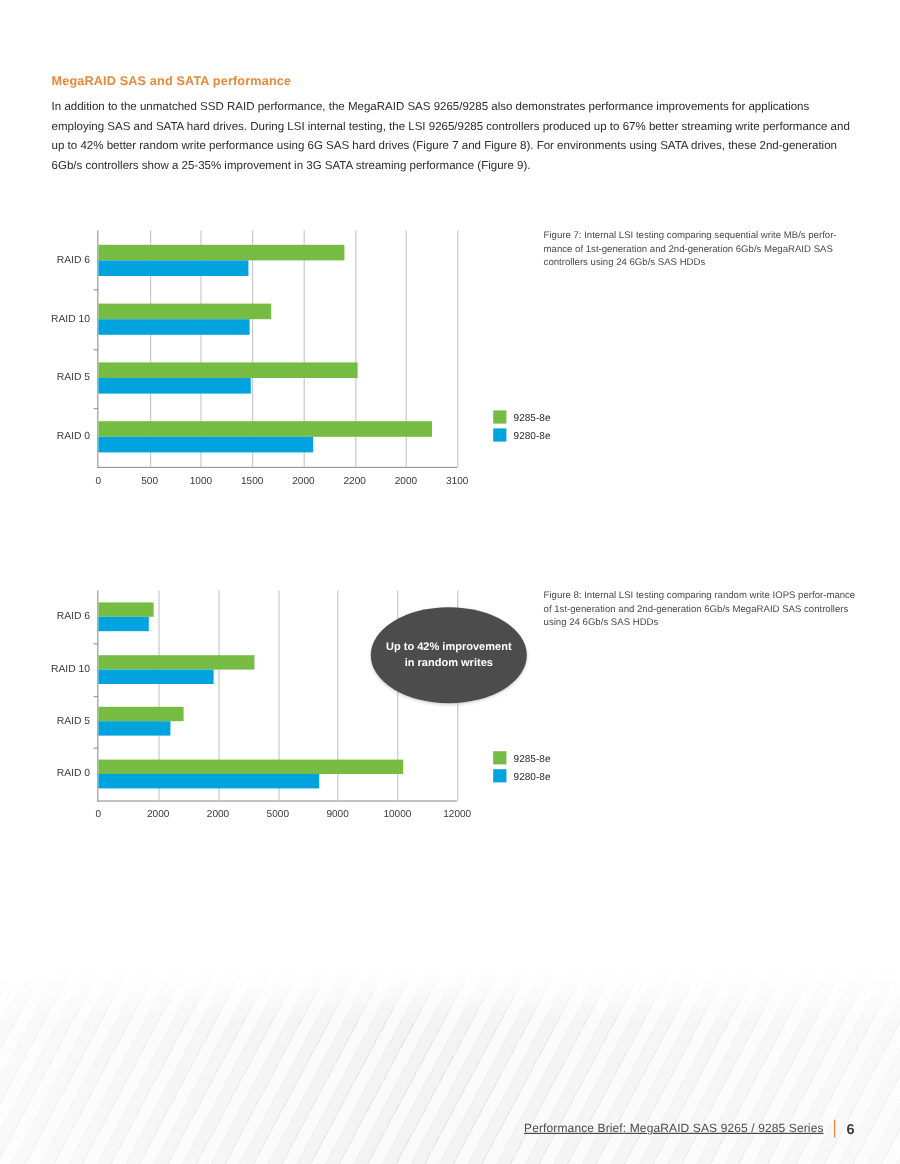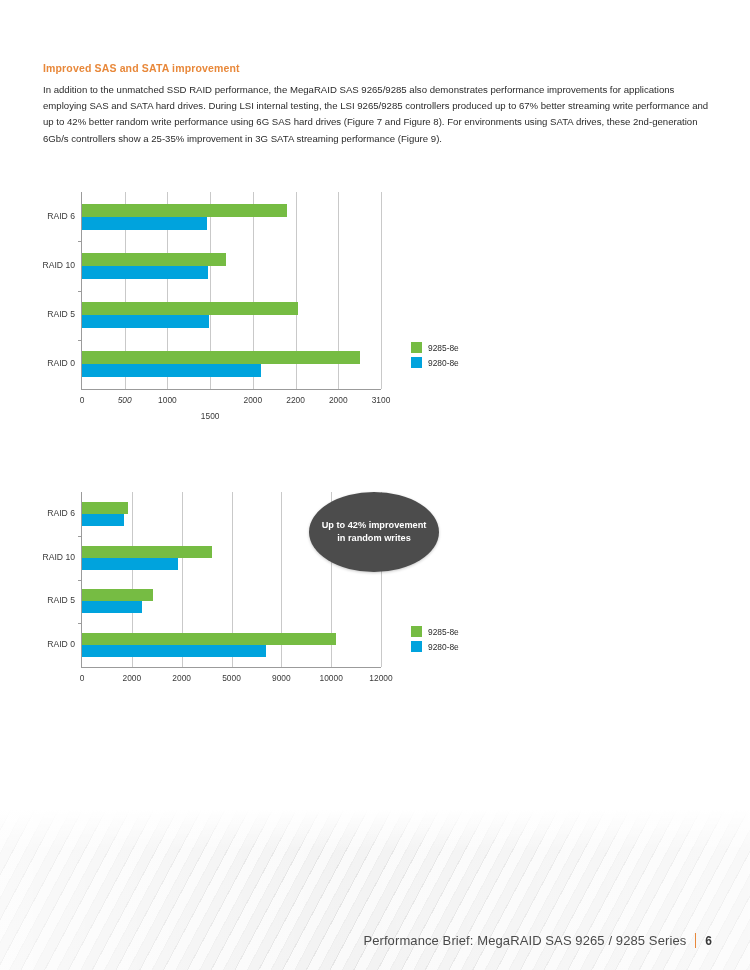--- a/index.html
+++ b/index.html
@@ -115,21 +115,21 @@
     align-items: center;
     justify-content: center;
     text-align: center;
     color: #ffffff;
     font-size: 9.2px;
     font-weight: bold;
     line-height: 13.5px;
     box-shadow: 0 1px 3px rgba(0,0,0,0.22);
   }
   .fig7 .callout { left: 251px; top: 18px; width: 132px; height: 84px; }
-  .fig8 .callout { left: 228px; top: 0; width: 130px; height: 80px; }
+  .fig8 .callout { left: 228px; top: 14px; width: 130px; height: 80px; }
   .callout span { display: block; padding: 0 10px; }
 
   
   .legend { position: absolute; }
   .fig7 .legend { left: 368px; top: 156px; }
   .fig8 .legend { left: 368px; top: 140px; }
   .legend-row {
     display: flex;
     align-items: center;
     margin-bottom: 4px;
@@ -183,54 +183,55 @@
     pointer-events: none;
   }
   .footer-bar {
     position: absolute;
     right: 38px;
     bottom: 22px;
     display: flex;
     align-items: center;
   }
   .footer-text {
-    font-size: 13px;
+    font-size: 10px;
     color: #4a4a4a;
     letter-spacing: 0.1px;
+    text-decoration: underline;
   }
   .footer-sep {
     width: 1px;
     height: 15px;
     background: #e8883a;
     margin: 0 9px;
   }
   .footer-page {
     font-size: 12px;
     font-weight: 700;
     color: #3a3a3a;
   }
 </style>
 </head>
 <body>
 
 <div class="page">
 
-  <div class="section-heading">Improved SAS and SATA improvement</div>
+  <div class="section-heading">MegaRAID SAS and SATA performance</div>
   <div class="body-copy">In addition to the unmatched SSD RAID performance, the MegaRAID SAS 9265/9285 also demonstrates performance improvements for applications employing SAS and SATA hard drives.  During LSI internal testing, the LSI 9265/9285 controllers produced up to 67% better streaming write performance and up to 42% better random write performance using 6G SAS hard drives (Figure 7 and Figure 8).  For environments using SATA drives, these 2nd-generation 6Gb/s controllers show a 25-35% improvement in 3G SATA streaming performance (Figure 9).</div>
 
   <div class="figure fig7">
     <div class="chart-area">
       <div class="plot" id="plot-0">
           <div class="xtick" style="left: 0%;">0</div>
           <div class="gridline" style="left: 14.2857%;"></div>
-          <div class="xtick" style="left: 14.2857%; font-style: italic;">500</div>
+          <div class="xtick" style="left: 14.2857%;">500</div>
           <div class="gridline" style="left: 28.5714%;"></div>
           <div class="xtick" style="left: 28.5714%;">1000</div>
           <div class="gridline" style="left: 42.8571%;"></div>
-          <div class="xtick" style="left: 42.8571%; margin-top: 16px;">1500</div>
+          <div class="xtick" style="left: 42.8571%;">1500</div>
           <div class="gridline" style="left: 57.1429%;"></div>
           <div class="xtick" style="left: 57.1429%;">2000</div>
           <div class="gridline" style="left: 71.4286%;"></div>
           <div class="xtick" style="left: 71.4286%;">2200</div>
           <div class="gridline" style="left: 85.7143%;"></div>
           <div class="xtick" style="left: 85.7143%;">2000</div>
           <div class="gridline" style="left: 100%;"></div>
           <div class="xtick" style="left: 100%;">3100</div>
           <div class="bar s0" style="left: 0px; top: 11.625px; width: 68.5714%; background: rgb(118, 188, 67);"></div>
           <div class="bar s1" style="left: 0px; top: 24.625px; width: 41.7143%; background: rgb(0, 163, 221);"></div>
@@ -252,20 +253,21 @@
     <div class="legend" id="legend-0">
         <div class="legend-row">
           <div class="legend-swatch" style="background: rgb(118, 188, 67);"></div>
           <div class="legend-label">9285-8e</div>
         </div>
         <div class="legend-row">
           <div class="legend-swatch" style="background: rgb(0, 163, 221);"></div>
           <div class="legend-label">9280-8e</div>
         </div>
       </div>
+    <div class="caption">Figure 7: Internal LSI testing comparing sequential write MB/s perfor-mance of 1st-generation and 2nd-generation 6Gb/s MegaRAID SAS controllers using 24 6Gb/s SAS HDDs</div>
   </div>
 
   <div class="figure fig8">
     <div class="chart-area">
       <div class="plot" id="plot-1">
           <div class="xtick" style="left: 0%;">0</div>
           <div class="gridline" style="left: 16.6667%;"></div>
           <div class="xtick" style="left: 16.6667%;">2000</div>
           <div class="gridline" style="left: 33.3333%;"></div>
           <div class="xtick" style="left: 33.3333%;">2000</div>
@@ -300,20 +302,21 @@
     <div class="legend" id="legend-1">
         <div class="legend-row">
           <div class="legend-swatch" style="background: rgb(118, 188, 67);"></div>
           <div class="legend-label">9285-8e</div>
         </div>
         <div class="legend-row">
           <div class="legend-swatch" style="background: rgb(0, 163, 221);"></div>
           <div class="legend-label">9280-8e</div>
         </div>
       </div>
+    <div class="caption">Figure 8: Internal LSI testing comparing random write IOPS perfor-mance of 1st-generation and 2nd-generation 6Gb/s MegaRAID SAS controllers using 24 6Gb/s SAS HDDs</div>
   </div>
 
   <div class="footer-texture"></div>
   <div class="footer-fade"></div>
   <div class="footer-bar">
     <div class="footer-text">Performance Brief: MegaRAID SAS 9265 / 9285 Series</div>
     <div class="footer-sep"></div>
     <div class="footer-page">6</div>
   </div>
 

